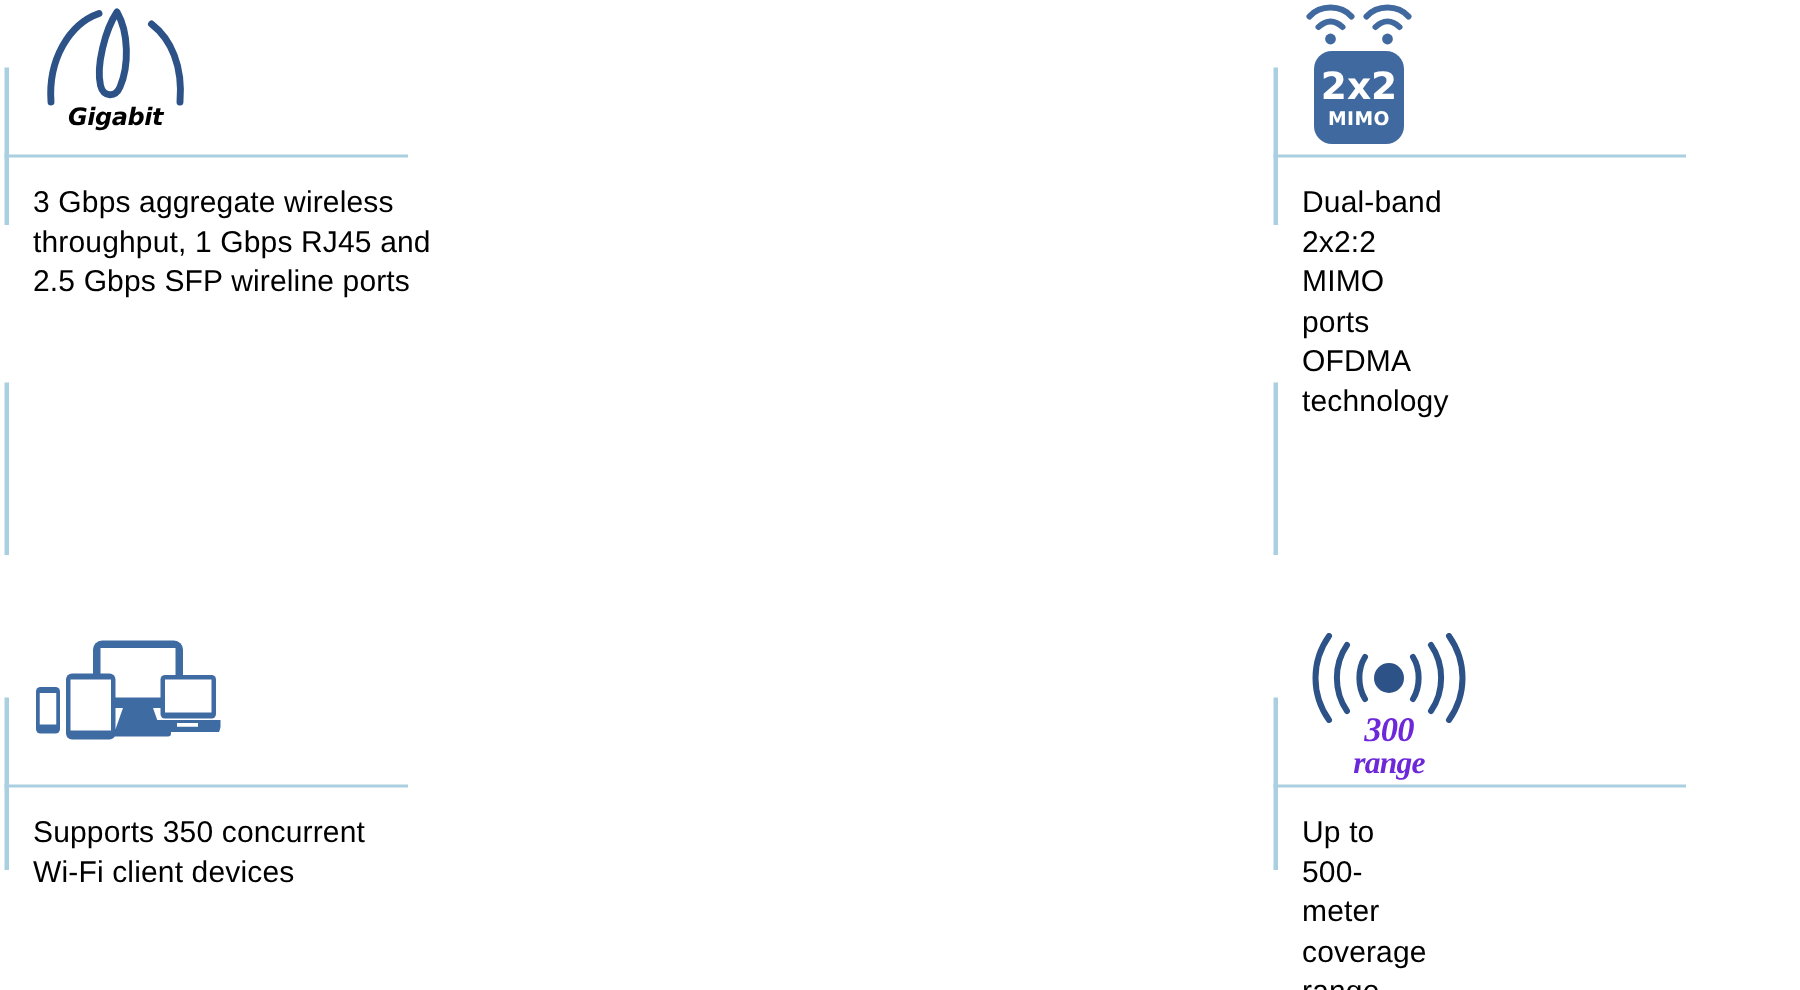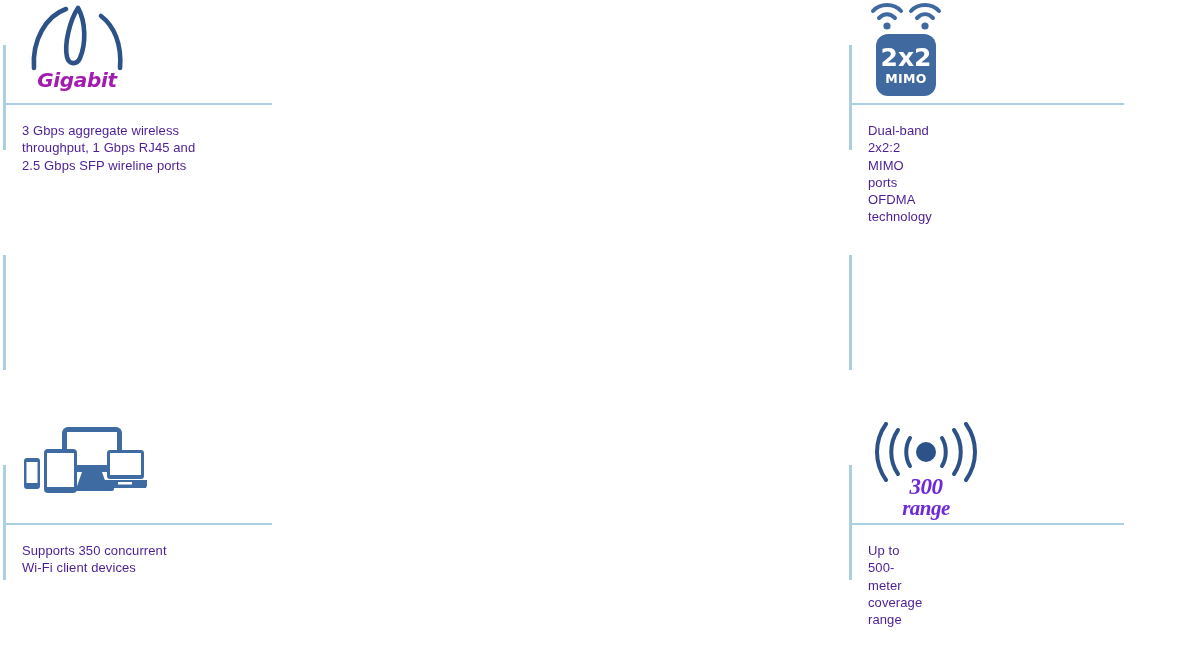--- a/index.html
+++ b/index.html
@@ -53,23 +53,23 @@
     top: 0;
     height: 105px;
     display: flex;
     align-items: flex-start;
     justify-content: flex-start;
   }
 
   .desc {
     position: absolute;
     left: 22px;
-    font-size: 13px;
+    font-size: 20px;
     line-height: 1.33;
-    color: #4c1d95;
+    color: #000000;
     white-space: pre-line;
     letter-spacing: 0.1px;
   }
 
   
   .col1 .divider { width: 269px; }
   .col2 .divider { width: 275px; }
 
   .col2 .accent-bar, .col2 .divider { left: 429px; }
   .col2 .icon-area, .col2 .desc { left: 448px; }
@@ -84,22 +84,22 @@
 
   .col2 .divider, .col2 .accent-bar { }
   
   .icon-box { display: block; }
 
   
   .gigabit-word {
     font-family: "DejaVu Sans", sans-serif;
     font-weight: bold;
     font-style: italic;
-    font-size: 20px;
-    color: #a21caf;
+    font-size: 16px;
+    color: #000000;
     text-align: center;
     margin-top: -4px;
     letter-spacing: -0.3px;
   }
   .meters-word {
     font-family: Liberation Serif, serif;
     font-weight: bold;
     font-style: italic;
     color: #6d28d9;
     text-align: center;

